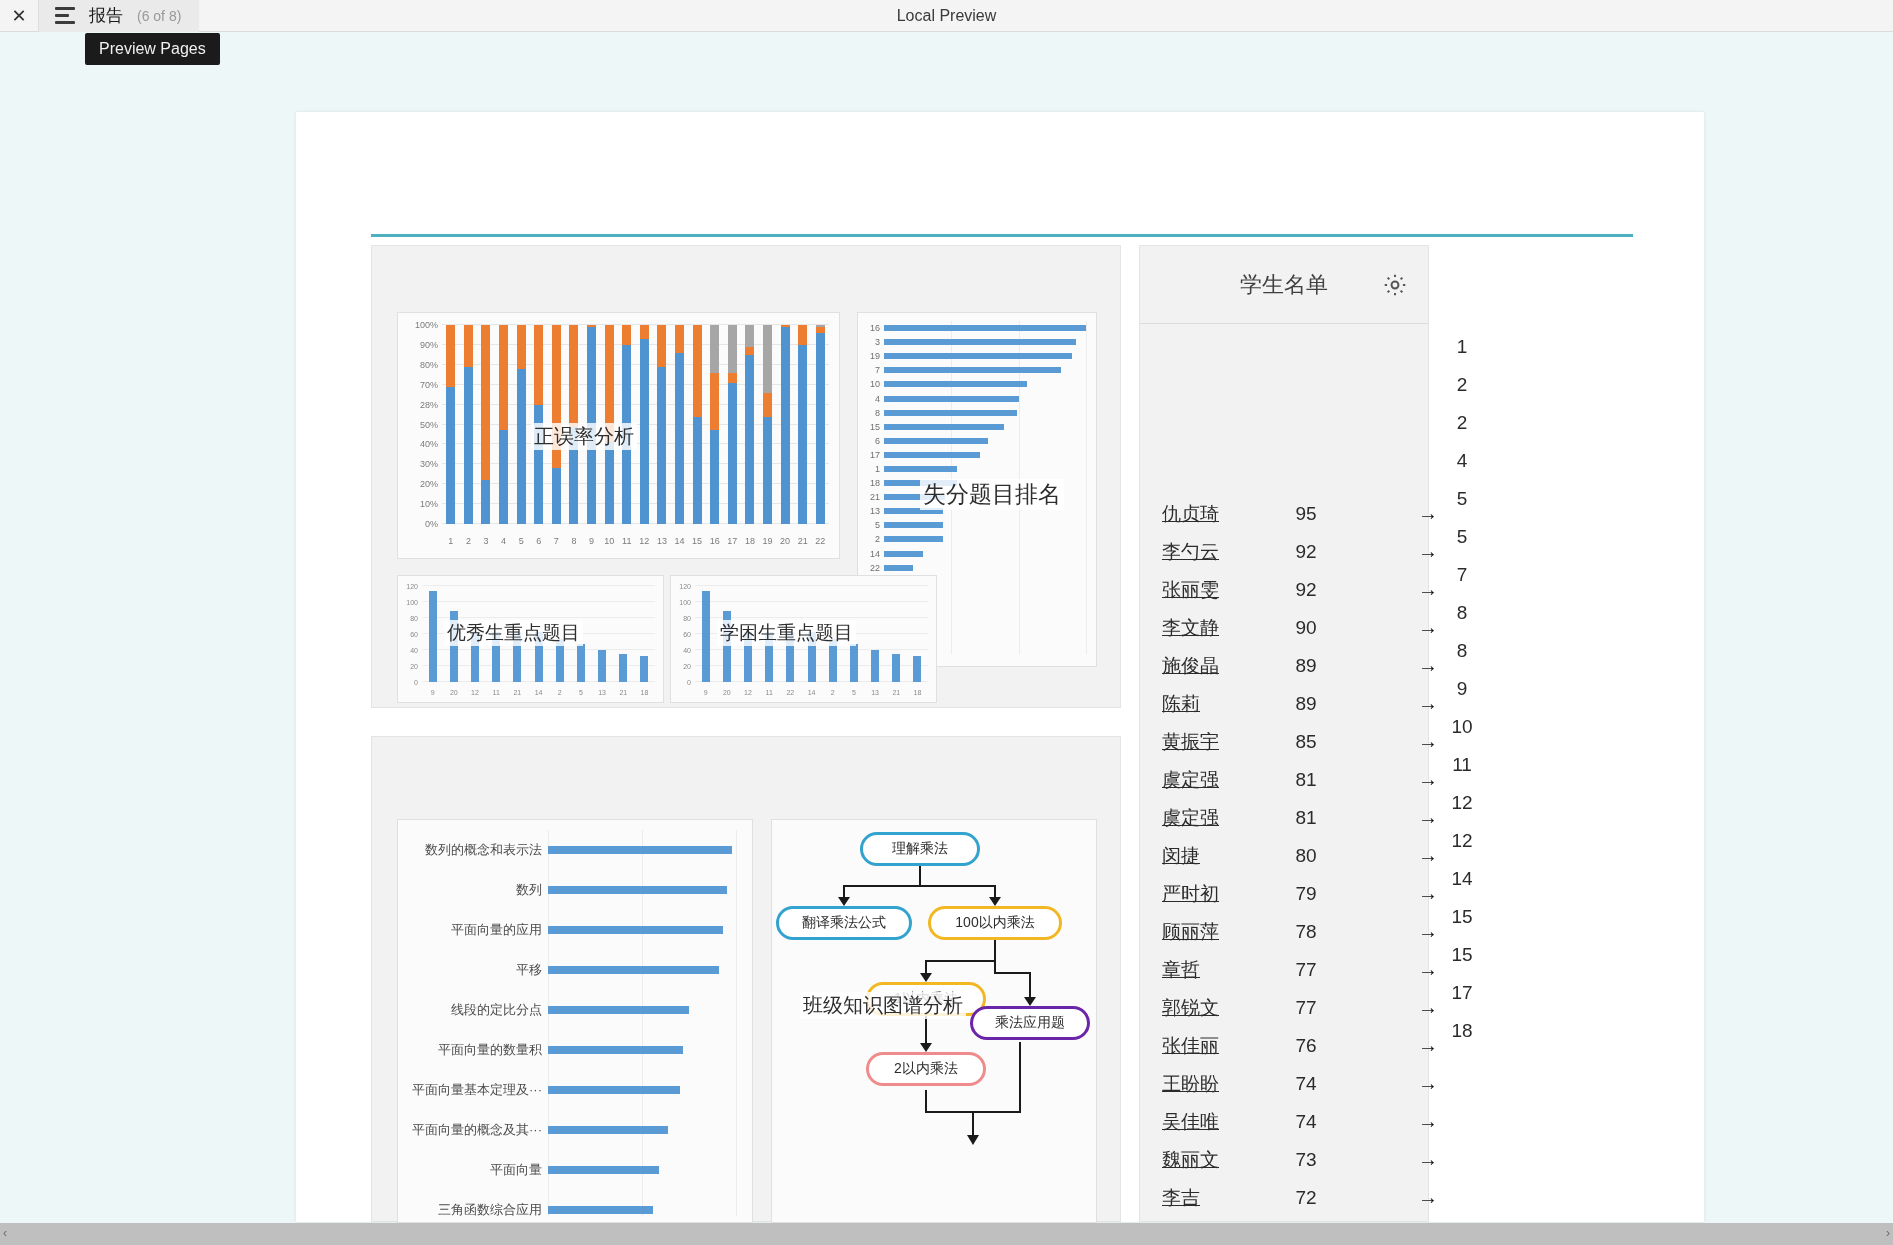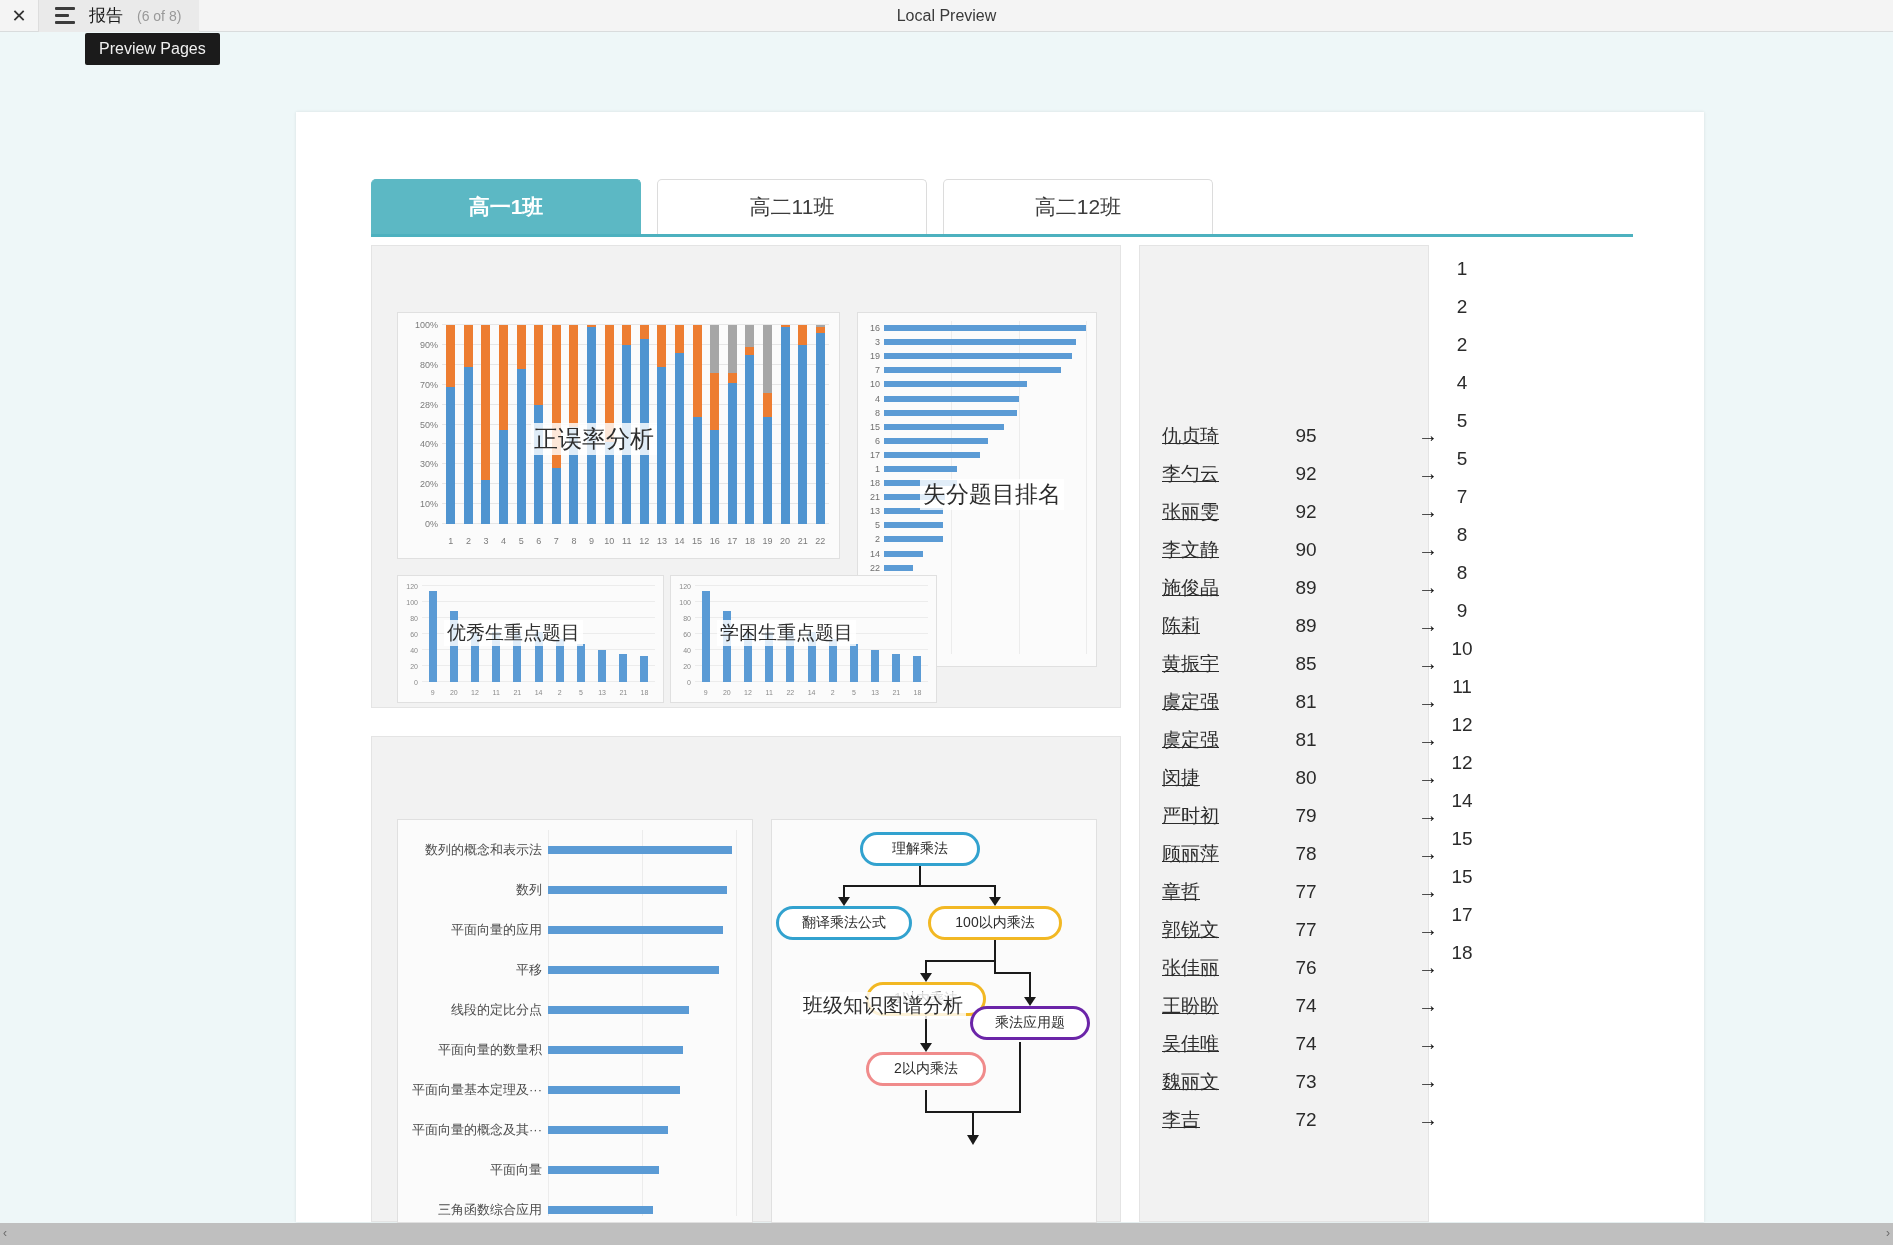--- a/index.html
+++ b/index.html
@@ -193,25 +193,20 @@
       </span>
     <span class="tb-title">报告</span>
     <span class="tb-count">(6 of 8)</span>
   </div>
   <div class="tb-center">Local Preview</div>
 </div>
 <div class="tooltip">Preview Pages</div>
 
 <div class="page">
 
-  <div class="tabs">
-    <div class="tab active">高一1班</div>
-    <div class="tab">高二11班</div>
-    <div class="tab">高二12班</div>
-  </div>
   <div class="tab-underline"></div>
 
   <div class="card card-exam">
 
     <div class="chartbox stk" id="stk">
       <div class="plot" id="stk-plot">
           <div class="gl" style="bottom: 0%;"></div>
           <div class="ylab" style="bottom: 0%; left: -44px; position: absolute; transform: translateY(50%);">0%</div>
           <div class="gl" style="bottom: 10%;"></div>
           <div class="ylab" style="bottom: 10%; left: -44px; position: absolute; transform: translateY(50%);">10%</div>
@@ -390,21 +385,21 @@
           <span>14</span>
           <span>15</span>
           <span>16</span>
           <span>17</span>
           <span>18</span>
           <span>19</span>
           <span>20</span>
           <span>21</span>
           <span>22</span>
         </div>
-      <div class="wm" style="left:133px; top:110px; font-size:24px;">正误率分析</div>
+      <div class="wm" style="left:133px; top:110px; font-size:20px;">正误率分析</div>
     </div>
 
     <div class="chartbox rank" id="rank">
       <div class="plot" id="rank-plot">
           <div class="vgrid" style="left: 33%;"></div>
           <div class="vgrid" style="left: 66%;"></div>
           <div class="vgrid" style="left: 99%;"></div>
           <div class="hrow">
             <div class="hlab">16</div>
             <div class="hbar" style="width: 99%;"></div>
@@ -628,20 +623,29 @@
           <span>5</span>
           <span>13</span>
           <span>21</span>
           <span>18</span>
         </div>
       <div class="wm" style="left:46px; top:44px; font-size:19px;">优秀生重点题目</div>
     </div>
   </div>
 
   <div class="card card-roster">
+    <div class="card-head roster-head">
+      <span class="title">学生名单</span>
+      <span class="gear">
+        <svg viewBox="0 0 24 24" width="26" height="26" fill="none" stroke="#555" stroke-width="1.8">
+          <circle cx="12" cy="12" r="3.2"></circle>
+          <path d="M12 2.5v2.2M12 19.3v2.2M2.5 12h2.2M19.3 12h2.2M5.2 5.2l1.6 1.6M17.2 17.2l1.6 1.6M18.8 5.2l-1.6 1.6M6.8 17.2l-1.6 1.6"></path>
+        </svg>
+      </span>
+    </div>
     <div class="roster-body" id="roster-body">
         <div class="row">
           <span class="name">仇贞琦</span>
           <span class="score">95</span>
           <span class="rank">1</span>
           <span class="arrow">→</span>
         </div>
         <div class="row">
           <span class="name">李勺云</span>
           <span class="score">92</span>

